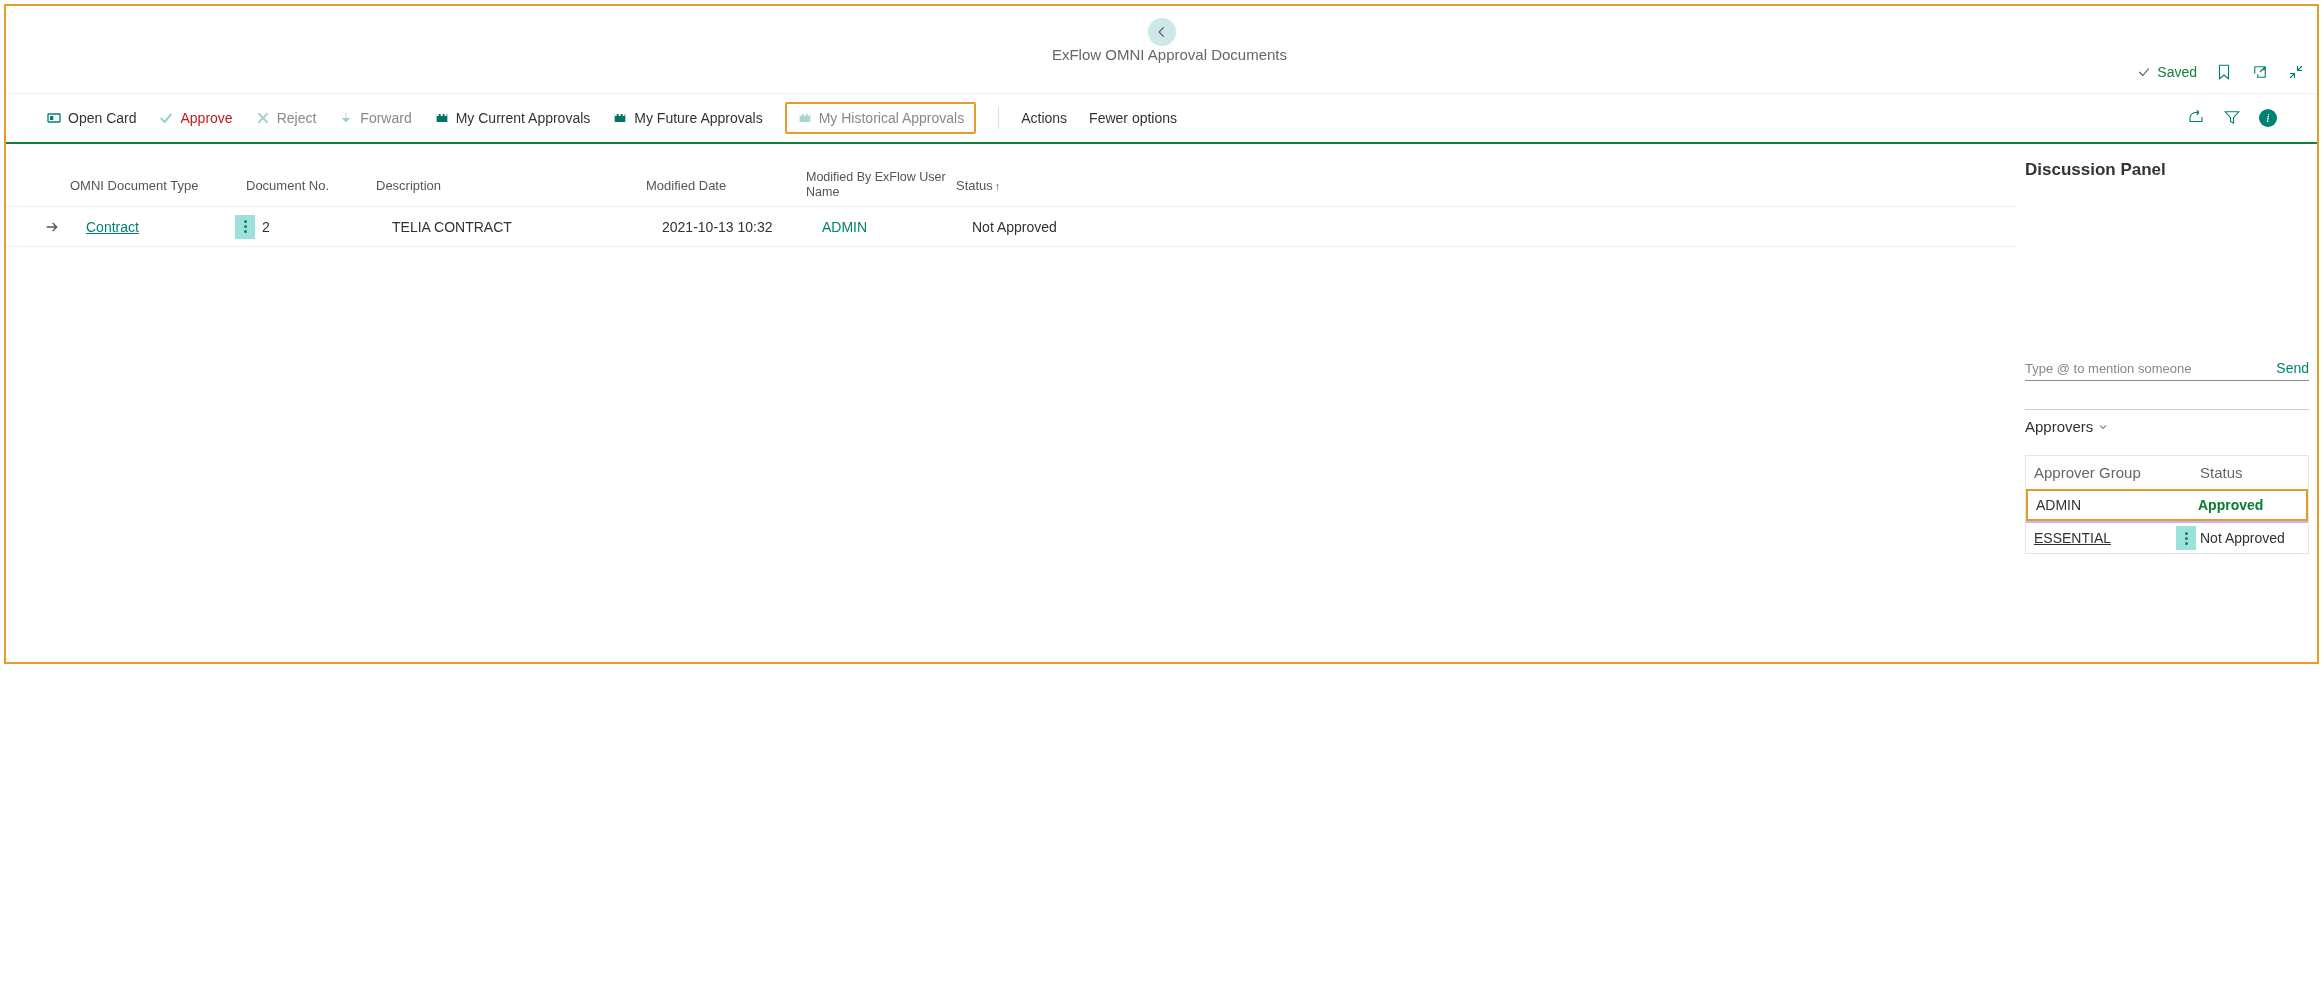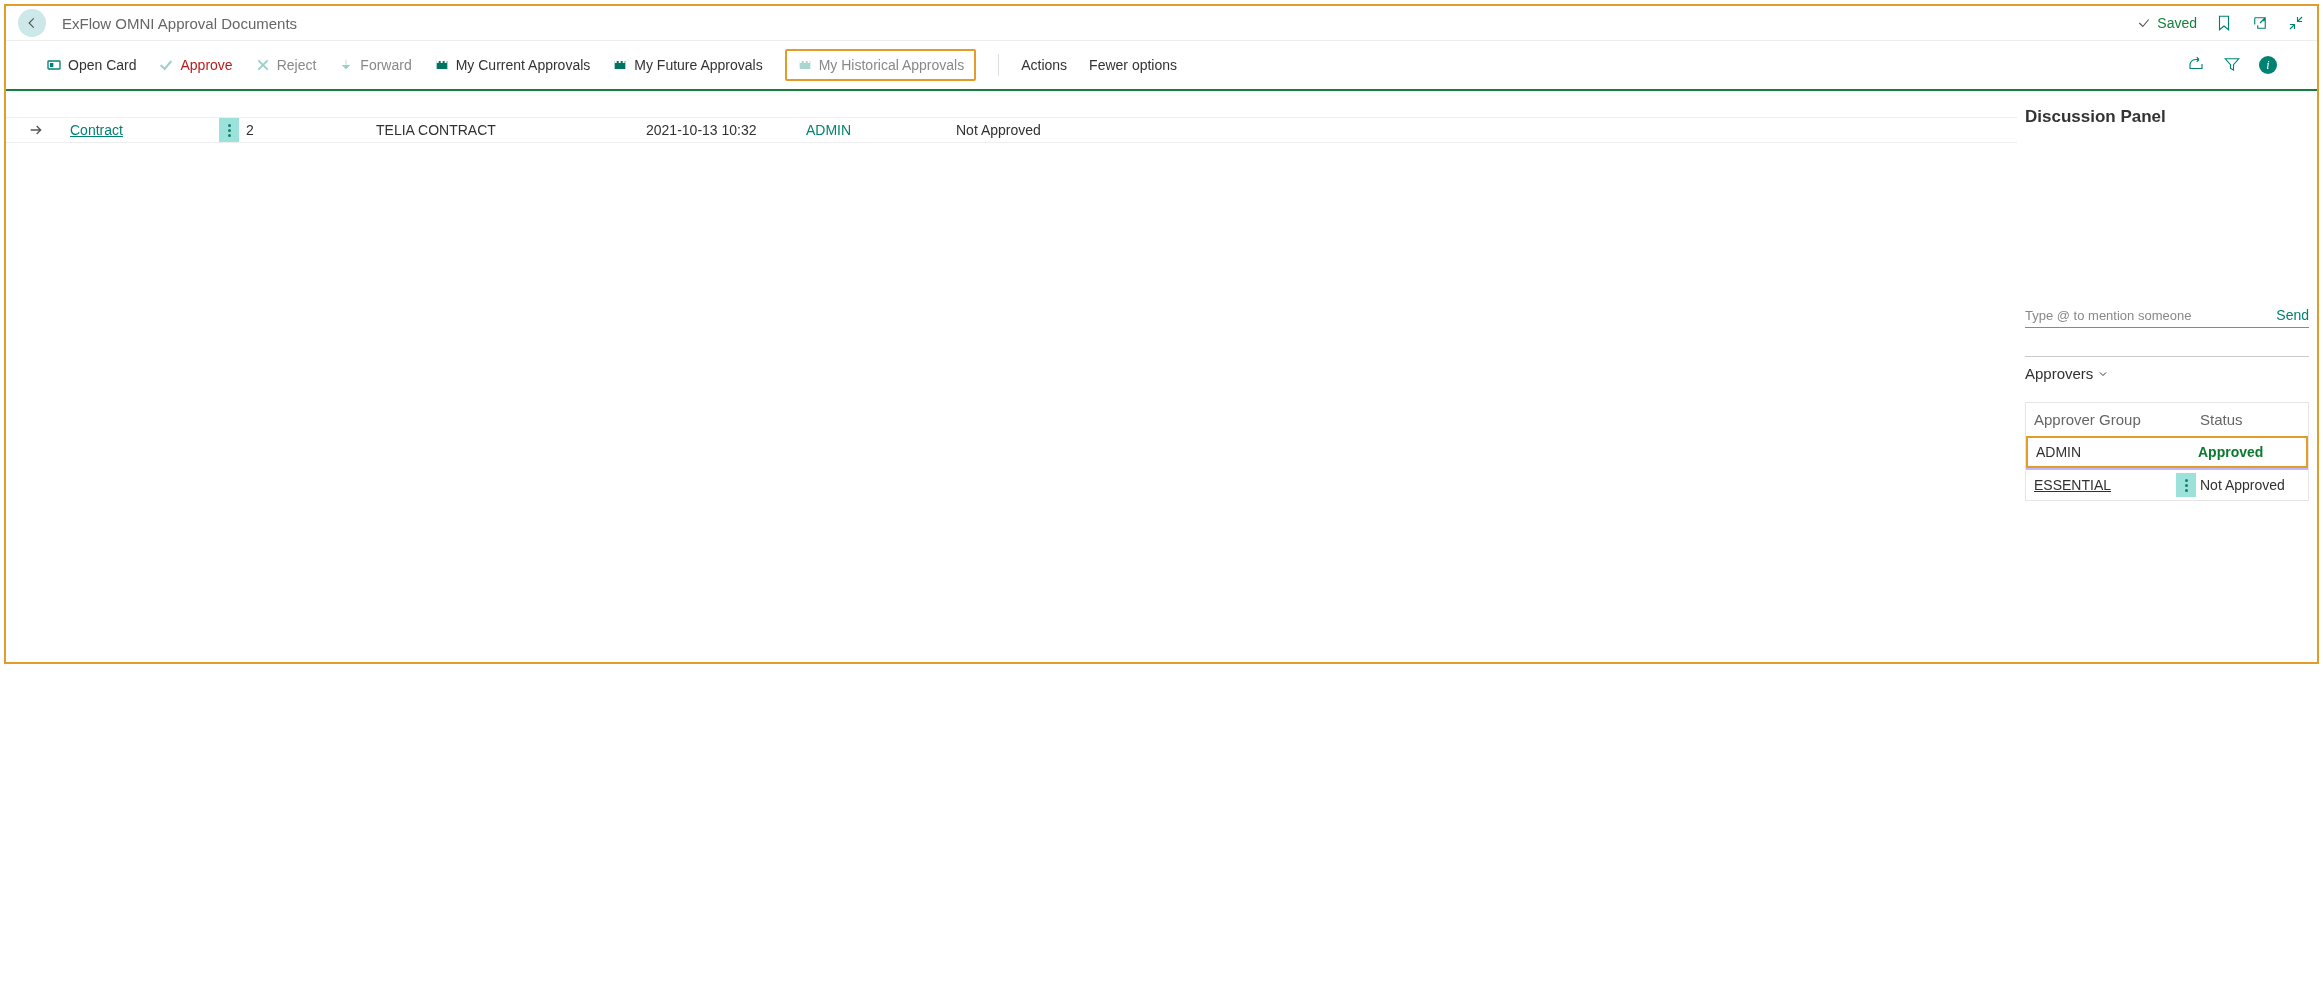--- a/index.html
+++ b/index.html
@@ -15,22 +15,23 @@
     width: 100%;
     height: 660px;
     background: #fff;
     position: relative;
     overflow: hidden;
   }
   
   .titlebar {
     display: flex;
     align-items: center;
-    padding: 3px 12px;
+    padding: 12px 12px;
     border-bottom: 1px solid #eee;
+    flex-direction: column;
   }
   .back-btn {
     width: 28px; height: 28px;
     border-radius: 50%;
     background: #cde8e8;
     display: flex; align-items: center; justify-content: center;
     cursor: pointer;
   }
   .back-btn svg { width: 14px; height: 14px; stroke: #555; fill: none; stroke-width: 2; }
   .page-title { margin-left: 16px; font-size: 15px; color: #666; }
@@ -66,21 +67,21 @@
   .body {
     display: flex;
     height: calc(100% - 92px);
   }
   .main { flex: 1; padding-top: 26px; }
   .sidepanel { width: 300px; padding: 16px 8px 18px 8px; }
 
   
   .grid { width: 100%; }
   .grid-head { display: flex; align-items: center; padding: 0 0 6px 0; font-size: 13px; color: #555; }
-  .grid-row { display: flex; align-items: center; border-top: 1px solid #eee; border-bottom: 1px solid #eee; height: 26px; background:#fff; }
+  .grid-row { display: flex; align-items: center; border-top: 1px solid #eee; border-bottom: 1px solid #eee; height: 41px; background:#fff;padding-left:16px; }
   .col-arrow { width: 60px; display:flex; justify-content:center; }
   .col-type { width: 150px; padding-left: 4px; }
   .col-rowmenu { width: 26px; display:flex; justify-content:center; }
   .col-docno { width: 130px; padding-left: 4px; }
   .col-desc { width: 270px; padding-left: 4px; }
   .col-date { width: 160px; padding-left: 4px; }
   .col-user { width: 150px; padding-left: 4px; }
   .col-status { width: 120px; padding-left: 4px; }
   .grid-head .col-rowmenu { }
   .link-teal { color: #008272; text-decoration: underline; cursor: pointer; }
@@ -241,20 +242,32 @@
           </svg>
       </div>
       <div class="info-circle">i</div>
     </div>
   </div>
 
   <div class="body">
 
     <div class="main">
       <div class="grid">
+        <div class="grid-head">
+          <div class="col-arrow"></div>
+          <div class="col-type">OMNI Document Type</div>
+          <div class="col-rowmenu"></div>
+          <div class="col-docno">Document No.</div>
+          <div class="col-desc">Description</div>
+          <div class="col-date">Modified Date</div>
+          <div class="col-user" style="line-height:1.2; font-size:12.5px;"><span>Modified By ExFlow User Name</span></div>
+          <div class="col-status">
+            <span>Status</span><span class="sort-arrow">↑</span>
+          </div>
+        </div>
 
         <div class="grid-row">
           <div class="col-arrow">
             <svg width="16" height="16" viewBox="0 0 24 24" stroke="#555" fill="none" stroke-width="2">
                 <path d="M4 12 H18 M13 6 L19 12 L13 18"></path>
               </svg>
           </div>
           <div class="col-type">
             <span class="link-teal">Contract</span>
           </div>

